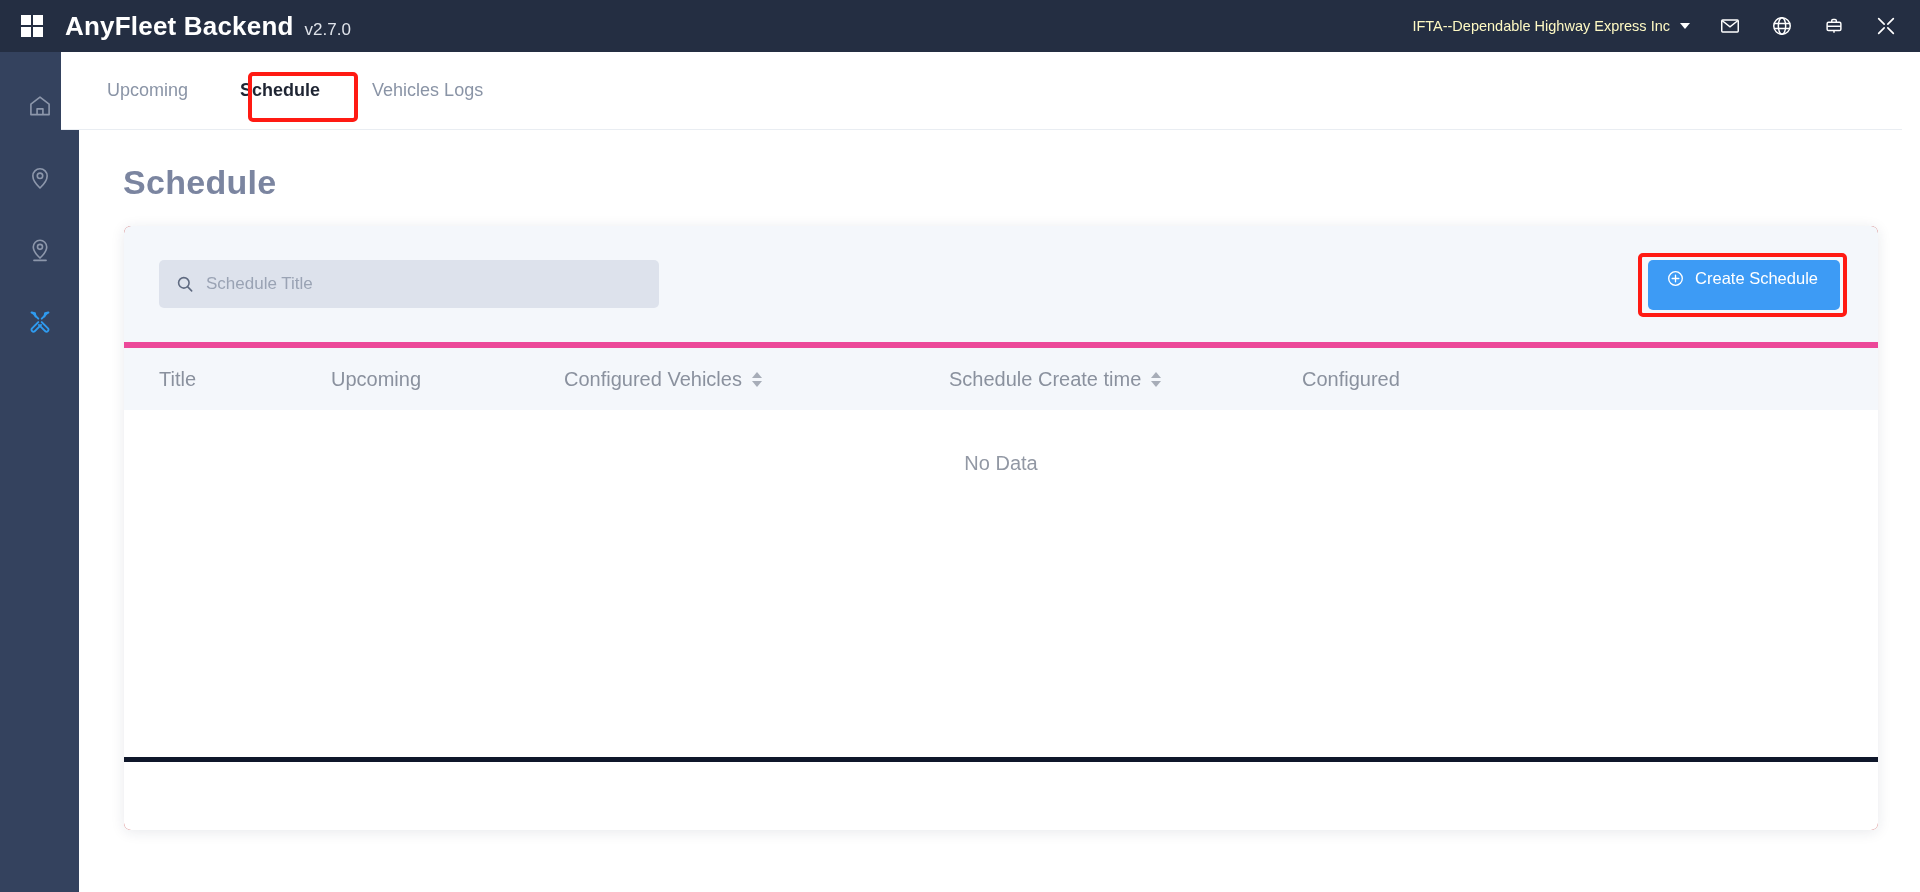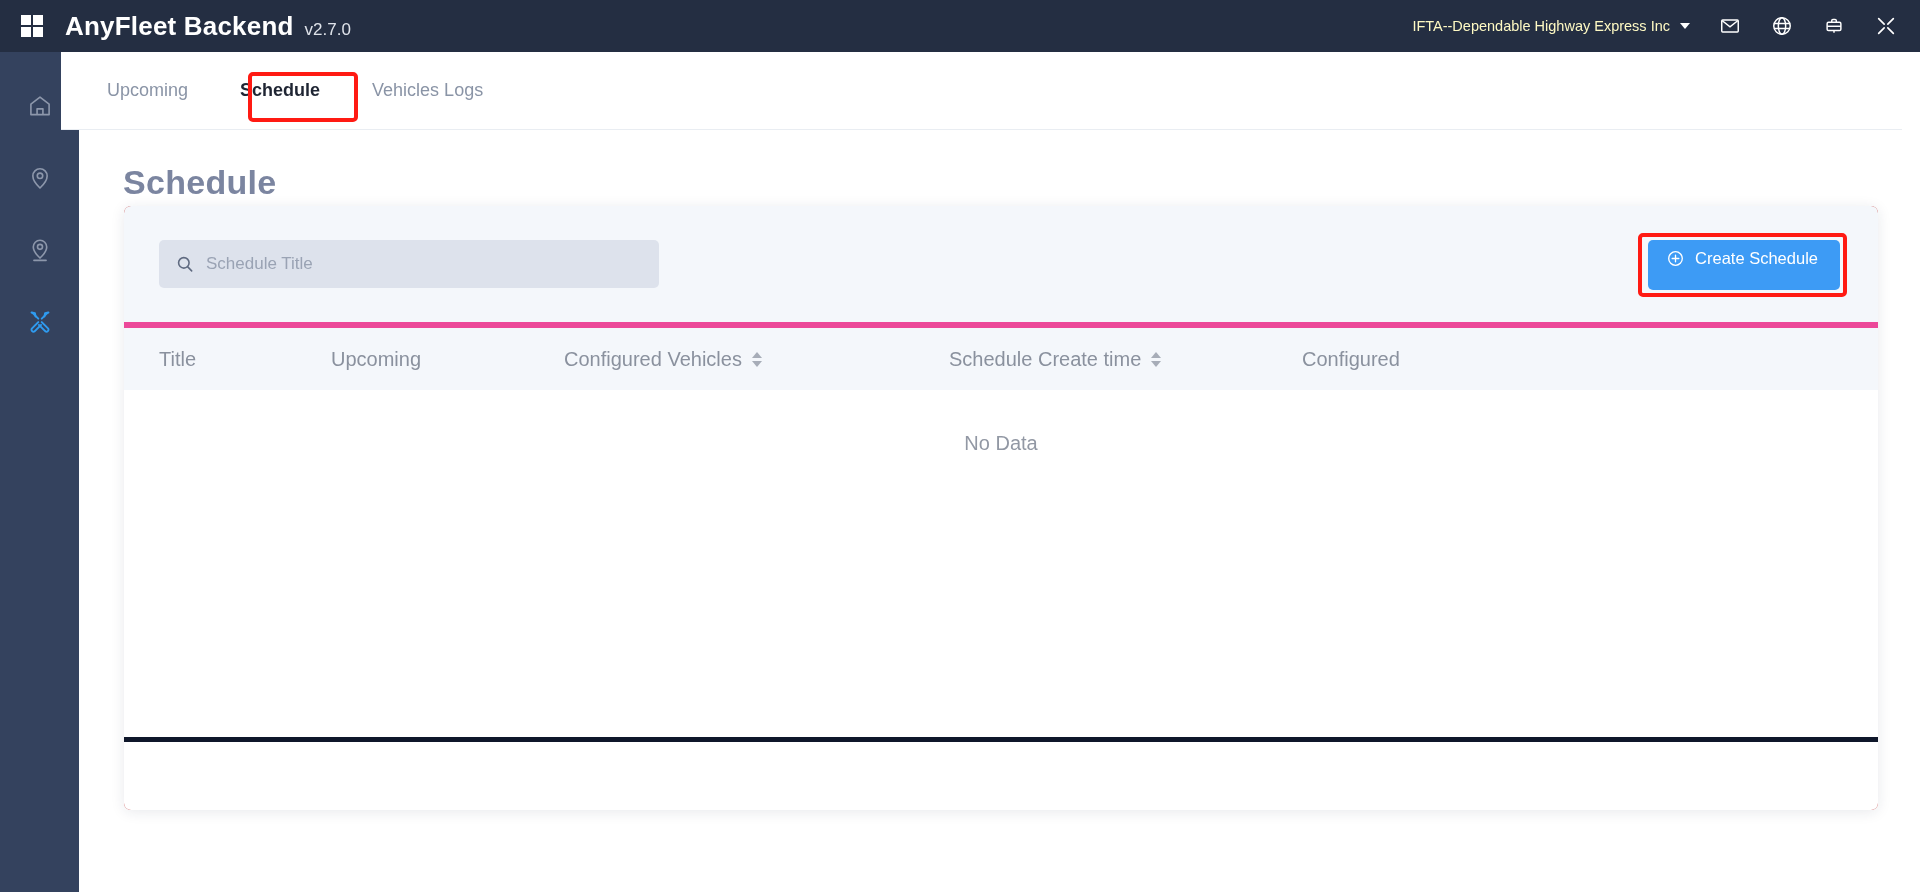--- a/index.html
+++ b/index.html
@@ -153,21 +153,21 @@
     top: 163px;
     font-size: 34px;
     font-weight: 700;
     color: #7b85a0;
     letter-spacing: .3px;
   }
 
   .card {
     position: absolute;
     left: 124px;
-    top: 206px;
+    top: 226px;
     width: 1754px;
     height: 604px;
     background: #b91c1c;
     border-radius: 7px;
     box-shadow: 0 2px 14px rgba(32,44,70,.10);
     overflow: hidden;
   }
 
   .card-toolbar {
     height: 116px;

